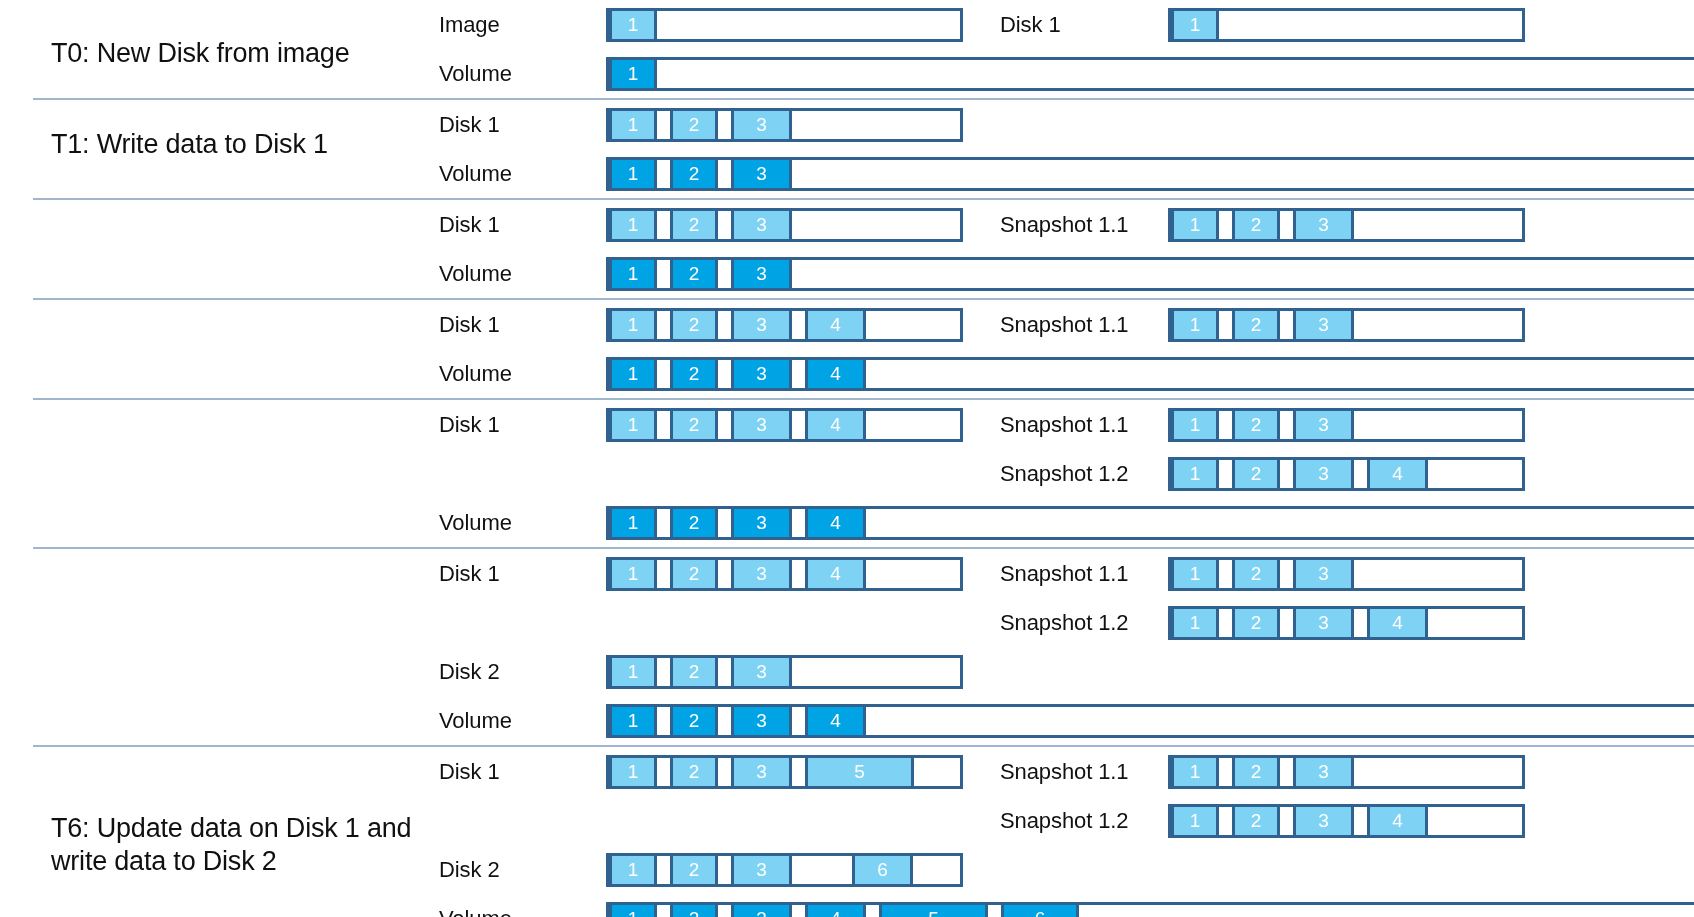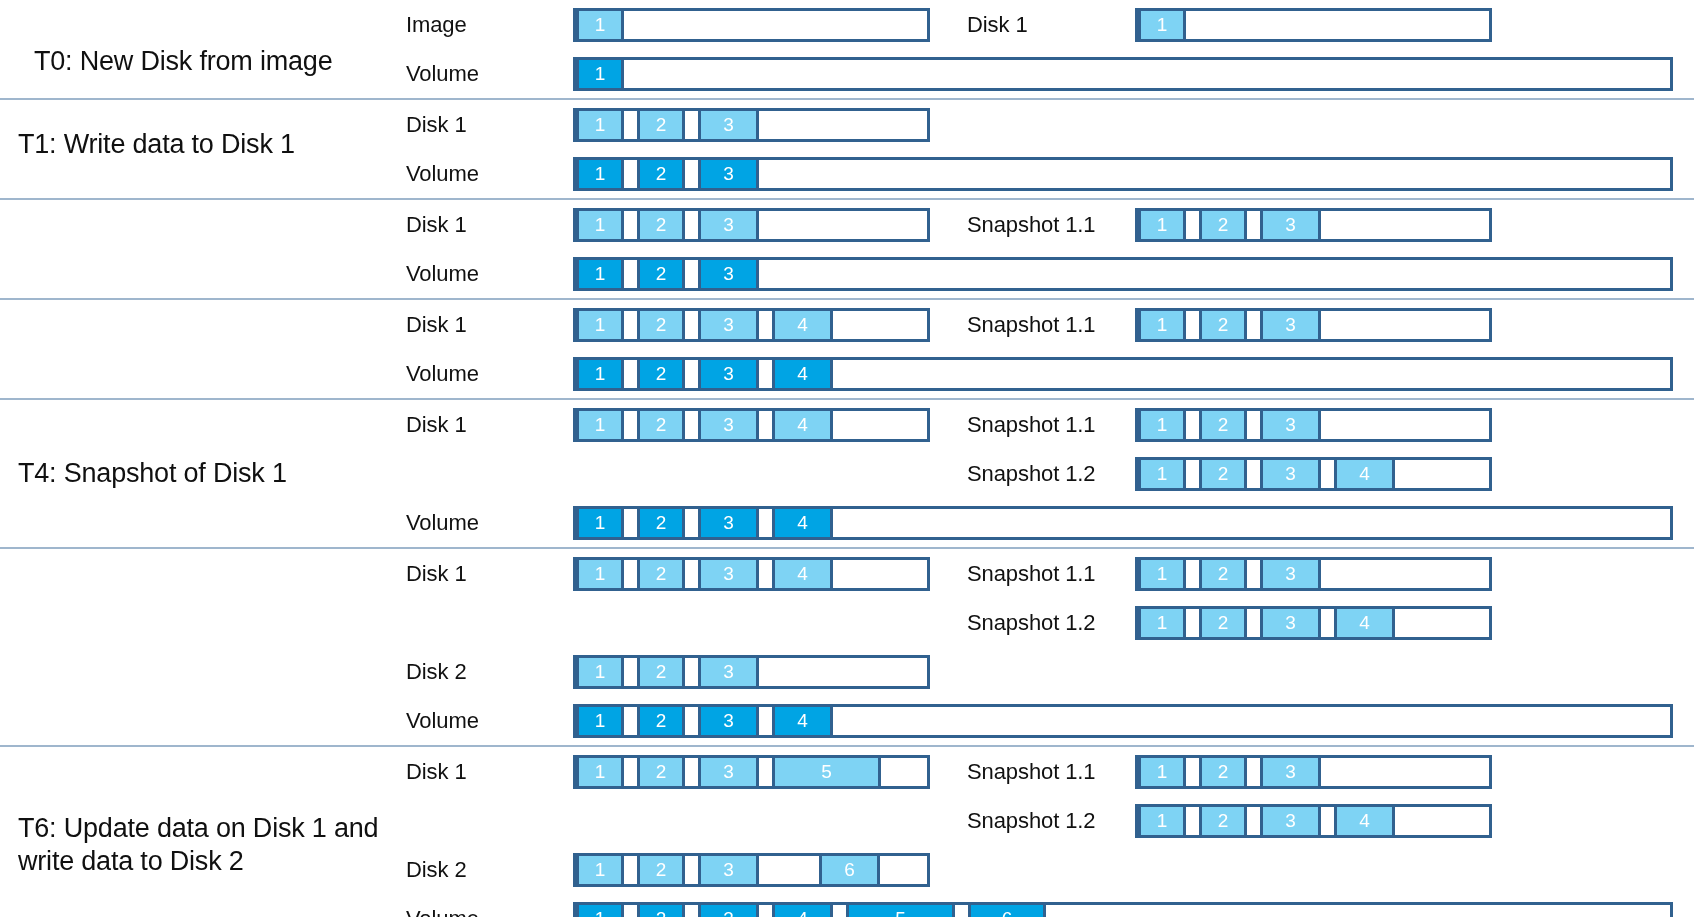--- a/index.html
+++ b/index.html
@@ -6,20 +6,21 @@
   html, body {
     width: 1694px; height: 917px;
     background: #ffffff;
     font-family: "Liberation Sans", sans-serif;
     overflow: hidden;
   }
   #page {
     position: relative;
     width: 1694px; height: 917px;
     background: #ffffff;
+    padding-left: 33px;
   }
 
   
   .trow {
     position: relative;
     width: 1694px;
     border-top: 2px solid #9fb6cd;
   }
   .trow.first { border-top: none; }
 
@@ -95,21 +96,21 @@
             <div class="blk light" style="left: 0px; width: 48px;">1</div>
           </div>
         </div>
         <div class="barline">
           <div class="rowname disk">Volume</div>
           <div class="bar volume">
             <div class="blk dark" style="left: 0px; width: 48px;">1</div>
           </div>
         </div>
       </div>
-      <div class="tlabel" style="top: 12px; height: 98px; display: flex; align-items: center; margin-left: 16px;">T0: New Disk from image</div>
+      <div class="tlabel" style="top: 4px; height: 98px; display: flex; align-items: center;">T0: New Disk from image</div>
     </div>
     <div class="trow">
       <div class="rows">
         <div class="barline">
           <div class="rowname disk">Disk 1</div>
           <div class="bar disk">
             <div class="blk light" style="left: 0px; width: 48px;">1</div>
             <div class="blk light" style="left: 61px; width: 48px;">2</div>
             <div class="blk light" style="left: 122px; width: 61px;">3</div>
           </div>
@@ -208,21 +209,20 @@
         <div class="barline">
           <div class="rowname disk">Volume</div>
           <div class="bar volume">
             <div class="blk dark" style="left: 0px; width: 48px;">1</div>
             <div class="blk dark" style="left: 61px; width: 48px;">2</div>
             <div class="blk dark" style="left: 122px; width: 61px;">3</div>
             <div class="blk dark" style="left: 196px; width: 61px;">4</div>
           </div>
         </div>
       </div>
-      <div class="tlabel" style="top: 0px; height: 147px; display: flex; align-items: center;">T4: Snapshot of Disk 1</div>
     </div>
     <div class="trow">
       <div class="rows">
         <div class="barline">
           <div class="rowname disk">Disk 1</div>
           <div class="bar disk">
             <div class="blk light" style="left: 0px; width: 48px;">1</div>
             <div class="blk light" style="left: 61px; width: 48px;">2</div>
             <div class="blk light" style="left: 122px; width: 61px;">3</div>
             <div class="blk light" style="left: 196px; width: 61px;">4</div>

